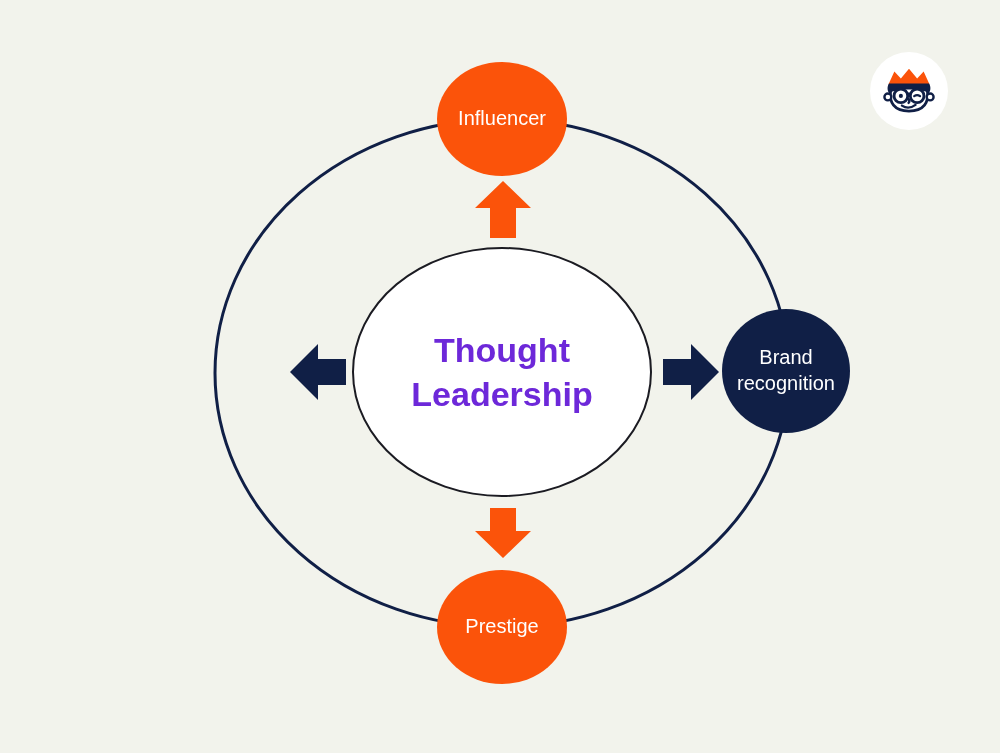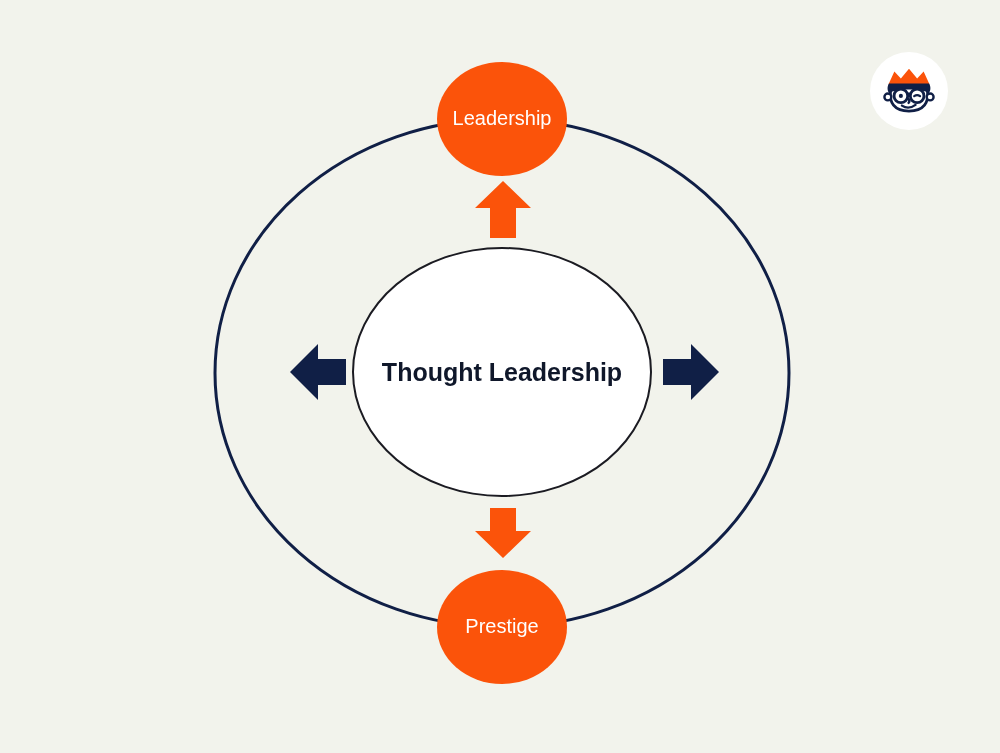--- a/index.html
+++ b/index.html
@@ -35,22 +35,22 @@
     line-height: 1.28;
   }
   .node-center {
     left: 352px; top: 247px;
     width: 300px; height: 250px;
     background: #FFFFFF;
     border: 2.5px solid #1B1B22;
     padding: 0 20px;
   }
   .node-center .label {
-    color: #0f172a;
-    font-size: 25px;
+    color: #6d28d9;
+    font-size: 34px;
     font-weight: 700;
     line-height: 1.3;
   }
   .node-top    { left: 437px; top: 62px;  width: 130px; height: 114px; background: #FB530A; }
   .node-bottom { left: 437px; top: 570px; width: 130px; height: 114px; background: #FB530A; text-align: center; }
   .node-left   { left: 150px; top: 309px; width: 128px; height: 124px; background: #101F46; padding: 0 8px; }
   .node-right  { left: 722px; top: 309px; width: 128px; height: 124px; background: #101F46; padding: 0 6px; }
   .logo-badge {
     position: absolute;
     left: 870px; top: 52px;
@@ -73,23 +73,26 @@
     <path d="M503,558 L475,531 L490,531 L490,508 L516,508 L516,531 L531,531 Z" fill="#FB530A"></path>
     <path d="M290,372 L318,344 L318,359 L346,359 L346,385 L318,385 L318,400 Z" fill="#101F46"></path>
     <path d="M719,372 L691,344 L691,359 L663,359 L663,385 L691,385 L691,400 Z" fill="#101F46"></path>
   </svg>
 
   <div class="node node-center">
     <span class="label">Thought Leadership</span>
   </div>
 
   <div class="node node-top">
-    <span class="label">Leadership</span>
+    <span class="label">Influencer</span>
   </div>
 
+  <div class="node node-right">
+    <span class="label">Brand recognition</span>
+  </div>
 
   <div class="node node-bottom">
     <span class="label">Prestige</span>
   </div>
 
 
   <div class="logo-badge">
     <svg width="52" height="50" viewBox="0 0 48 46">
 
       <polygon points="5,17 10.5,5 16.5,11.5 24,2.5 31.5,11.5 37.5,5 43,17" fill="#FB530A"></polygon>

